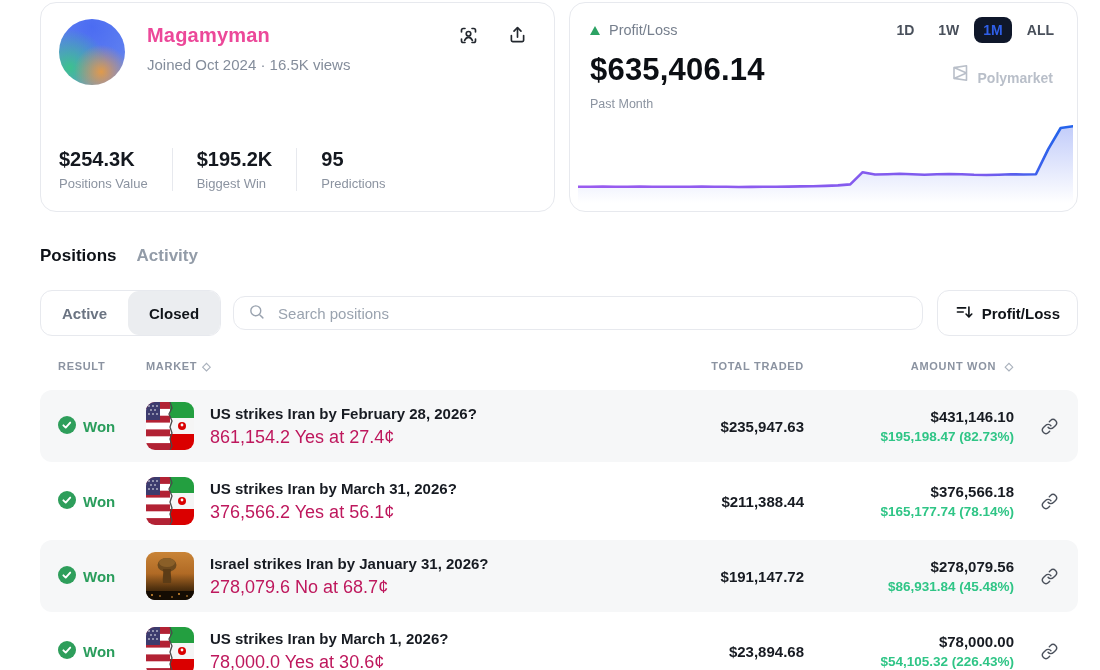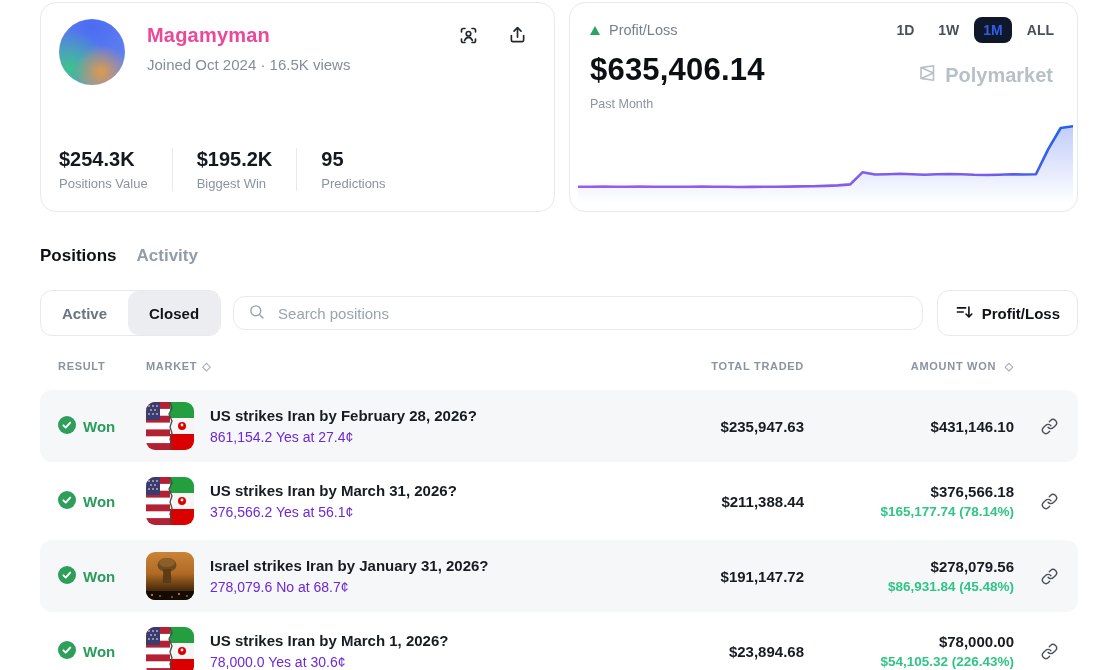--- a/index.html
+++ b/index.html
@@ -36,22 +36,22 @@
 
   .pnl-card { flex:1; height:210px; position:relative; overflow:hidden; }
   .pnl-head { display:flex; justify-content:space-between; align-items:center; padding:14px 14px 0 20px; }
   .pnl-label { display:flex; gap:9px; align-items:center; font-size:14.5px; color:#767f8d; }
   .tri-up { width:0; height:0; border-left:5.5px solid transparent; border-right:5.5px solid transparent;
             border-bottom:9px solid #2ba263; }
   .ranges { display:flex; gap:6px; align-items:center; }
   .range { padding:5px 9px; font-size:14px; font-weight:700; color:#49505b; border-radius:8px; cursor:pointer; }
   .range.active { background:#0f172a; color:#2f5fe8; }
   .pnl-value { margin:9px 0 0 20px; font-size:31px; font-weight:700; color:#0c0f14; letter-spacing:.2px; }
-  .watermark { position:absolute; right:24px; top:60px; display:flex; gap:8px; align-items:center;
-               color:#b9bfc9; font-weight:700; font-size:20px; }
+  .watermark { position:absolute; right:24px; top:60px; display:flex; gap:8px; align-items:flex-end;
+               color:#b9bfc9; font-weight:700; font-size:14px; }
   .pnl-period { margin:9px 0 0 20px; font-size:12.5px; color:#8b93a0; }
   .chart { position:absolute; left:8px; right:4px; bottom:8px; height:85px; }
   .chart svg { width:100%; height:100%; display:block; }
 
   
   .tabs { display:flex; gap:20px; margin-top:34px; }
   .tab { font-size:17px; font-weight:700; color:#939ca8; cursor:pointer; }
   .tab.active { color:#0d1117; }
 
   
@@ -81,21 +81,21 @@
 
   .rows { margin-top:12px; }
   .row { display:flex; align-items:center; height:72px; margin-bottom:3px; border-radius:12px; padding:0 16px 0 18px; }
   .row.alt { background:#f6f7f8; }
   .result-cell { width:88px; flex:none; display:flex; align-items:center; gap:7px;
                  color:#2a9d5c; font-weight:700; font-size:15px; }
   .market-cell { flex:1; min-width:0; display:flex; align-items:center; }
   .market-img { width:48px; height:48px; border-radius:9px; overflow:hidden; flex:none; margin-right:16px; }
   .market-img svg { display:block; }
   .market-title { font-size:15px; font-weight:700; color:#171b22; }
-  .market-sub { margin-top:5px; font-size:14px; color:#6d28d9; }
+  .market-sub { margin-top:5px; font-size:18px; color:#be185d; }
   .traded-cell { width:150px; flex:none; text-align:right; font-size:15px; font-weight:700; color:#171b22; }
   .won-cell { width:210px; flex:none; text-align:right; }
   .won-main { font-size:15px; font-weight:700; color:#171b22; }
   .won-sub { margin-top:4px; font-size:13.5px; font-weight:600; color:#2fc586; }
   .link-cell { width:48px; flex:none; display:flex; justify-content:flex-end; padding-right:4px; color:#4b515c; cursor:pointer; }
 </style>
 </head>
 <body>
 
 <div class="page">
@@ -271,20 +271,21 @@
             </svg>
           </div>
           <div class="market-text">
             <div class="market-title">US strikes Iran by February 28, 2026?</div>
             <div class="market-sub">861,154.2 Yes at 27.4¢</div>
           </div>
         </div>
         <div class="traded-cell">$235,947.63</div>
         <div class="won-cell">
           <div class="won-main">$431,146.10</div>
+          <div class="won-sub">$195,198.47 (82.73%)</div>
         </div>
         <div class="link-cell">
           <svg width="17" height="17" viewBox="0 0 24 24" fill="none" stroke="currentColor" stroke-width="2" stroke-linecap="round" stroke-linejoin="round">
             <path d="M10 13a5 5 0 0 0 7.54.54l3-3a5 5 0 0 0-7.07-7.07l-1.72 1.71"></path>
             <path d="M14 11a5 5 0 0 0-7.54-.54l-3 3a5 5 0 0 0 7.07 7.07l1.71-1.71"></path>
           </svg>
         </div>
       </div>
       <div class="row">
         <div class="result-cell">

